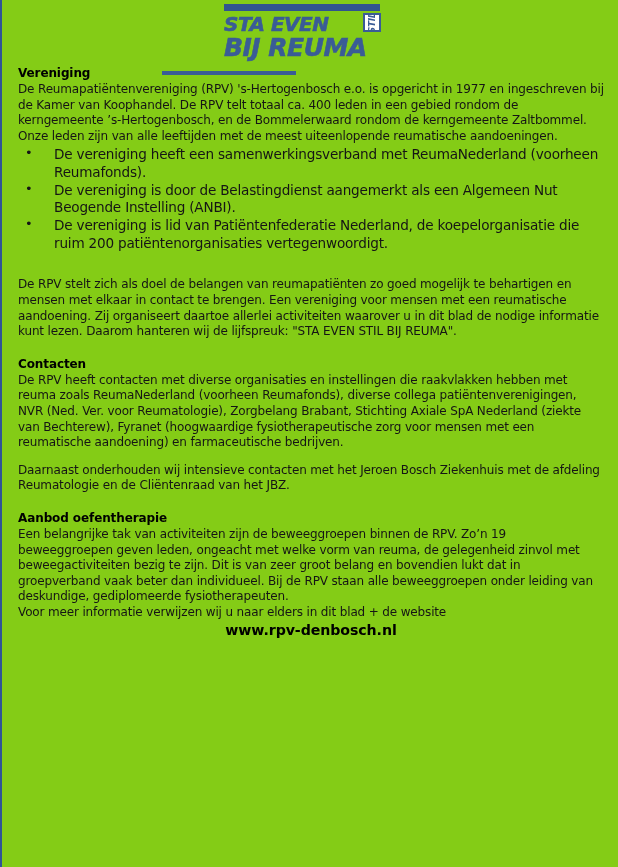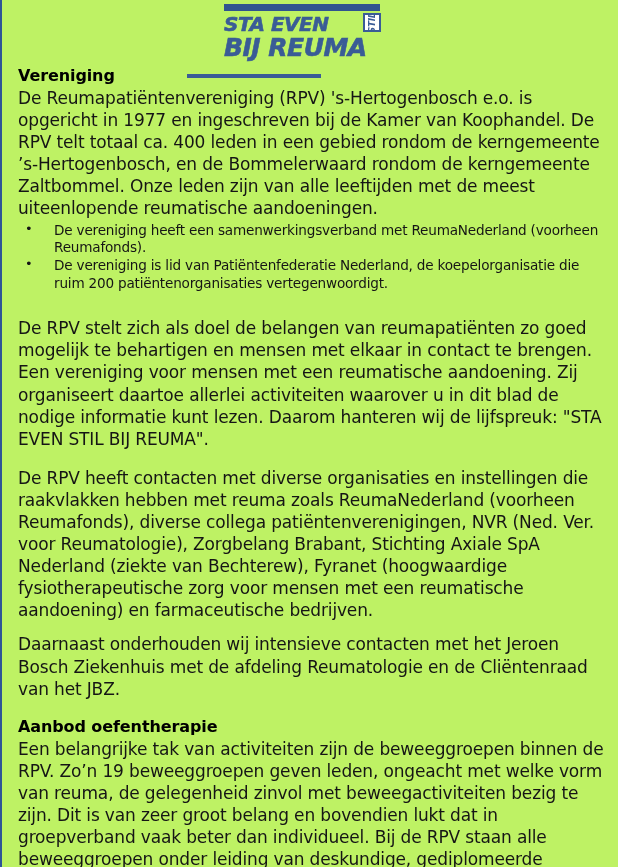--- a/index.html
+++ b/index.html
@@ -13,21 +13,21 @@
     height: 867px;
     font-family: "DejaVu Sans", "Liberation Sans", sans-serif;
     color: #1a1a1a;
     overflow: hidden;
     position: relative;
   }
   .page {
     width: 618px;
     height: 867px;
     position: relative;
-    background: #bef264;
+    background: #84cc16;
     border-left: 2px solid #2f5596;
   }
 
   
   .logo-block {
     position: absolute;
     left: 222px;
     top: 4px;
     width: 158px;
     height: 52px;
@@ -84,39 +84,39 @@
   }
 
   
   .content {
     position: absolute;
     left: 16px;
     top: 66px;
     width: 586px;
   }
   h2.sec-head {
-    font-size: 16px;
+    font-size: 12px;
     font-weight: bold;
     margin: 0 0 1px 0;
     color: #000000;
     letter-spacing: -0.1px;
     position: relative;
     line-height: 1.25;
   }
   .head-rule {
     display: inline-block;
     width: 134px;
     height: 4px;
     background: #3a5c96;
     vertical-align: middle;
     margin-left: 72px;
     margin-bottom: 2px;
   }
   p.body-par {
-    font-size: 17px;
+    font-size: 12px;
     line-height: 1.30;
     margin: 0 0 0 0;
     letter-spacing: -0.15px;
     color: #151515;
   }
   .gap-sm { height: 12px; }
   .gap-md { height: 17px; }
 
   ul.bullets {
     list-style: none;
@@ -167,29 +167,31 @@
   </div>
 
   <div class="content">
 
     <h2 class="sec-head">
       <span>Vereniging</span><span class="head-rule"></span>
     </h2>
     <p class="body-par">De Reumapatiëntenvereniging (RPV) 's-Hertogenbosch e.o. is opgericht in 1977 en ingeschreven bij de Kamer van Koophandel. De RPV telt totaal ca. 400 leden in een gebied rondom de kerngemeente ’s-Hertogenbosch,  en de Bommelerwaard rondom de kerngemeente Zaltbommel. Onze leden zijn van alle leeftijden met de meest uiteenlopende reumatische aandoeningen.</p>
     <ul class="bullets">
       <li>De vereniging heeft een samenwerkingsverband met ReumaNederland (voorheen Reumafonds).</li>
+      <li>De vereniging is door de Belastingdienst aangemerkt als een Algemeen Nut Beogende Instelling (ANBI).</li>
       <li>De vereniging is lid van Patiëntenfederatie Nederland, de koepelorganisatie die ruim 200 patiëntenorganisaties vertegenwoordigt.</li>
     </ul>
 
     <div class="gap-md"></div>
 
     <p class="body-par">De RPV stelt zich als doel de belangen van reumapatiënten zo goed mogelijk te behartigen en mensen met elkaar in contact te brengen. Een vereniging voor mensen met een reumatische aandoening. Zij organiseert daartoe allerlei activiteiten waarover u in dit blad de nodige informatie kunt lezen. Daarom hanteren wij de lijfspreuk: "STA EVEN STIL BIJ REUMA".</p>
 
     <div class="gap-md"></div>
 
+    <h2 class="sec-head">Contacten</h2>
     <p class="body-par">De RPV heeft contacten met diverse organisaties en instellingen die raakvlakken hebben met reuma zoals ReumaNederland (voorheen Reumafonds), diverse collega patiëntenverenigingen, NVR (Ned. Ver. voor Reumatologie), Zorgbelang Brabant, Stichting Axiale SpA Nederland (ziekte van Bechterew), Fyranet (hoogwaardige fysiotherapeutische zorg voor mensen met een reumatische aandoening) en farmaceutische bedrijven.</p>
     <div class="gap-sm"></div>
     <p class="body-par">Daarnaast onderhouden wij intensieve contacten met het Jeroen Bosch Ziekenhuis met de afdeling Reumatologie en de Cliëntenraad van het JBZ.</p>
 
     <div class="gap-md"></div>
 
     <h2 class="sec-head">Aanbod oefentherapie</h2>
     <p class="body-par">Een belangrijke tak van activiteiten zijn de beweeggroepen binnen de RPV. Zo’n 19 beweeggroepen geven leden, ongeacht met welke vorm van reuma, de gelegenheid zinvol met beweegactiviteiten bezig te zijn. Dit is van zeer groot belang en bovendien lukt dat in groepverband vaak beter dan individueel. Bij de RPV staan alle beweeggroepen onder leiding van deskundige, gediplomeerde fysiotherapeuten.</p>
     <p class="body-par">Voor meer informatie verwijzen wij u naar elders in dit blad  +  de website</p>
     <div class="url-bold">www.rpv-denbosch.nl</div>

